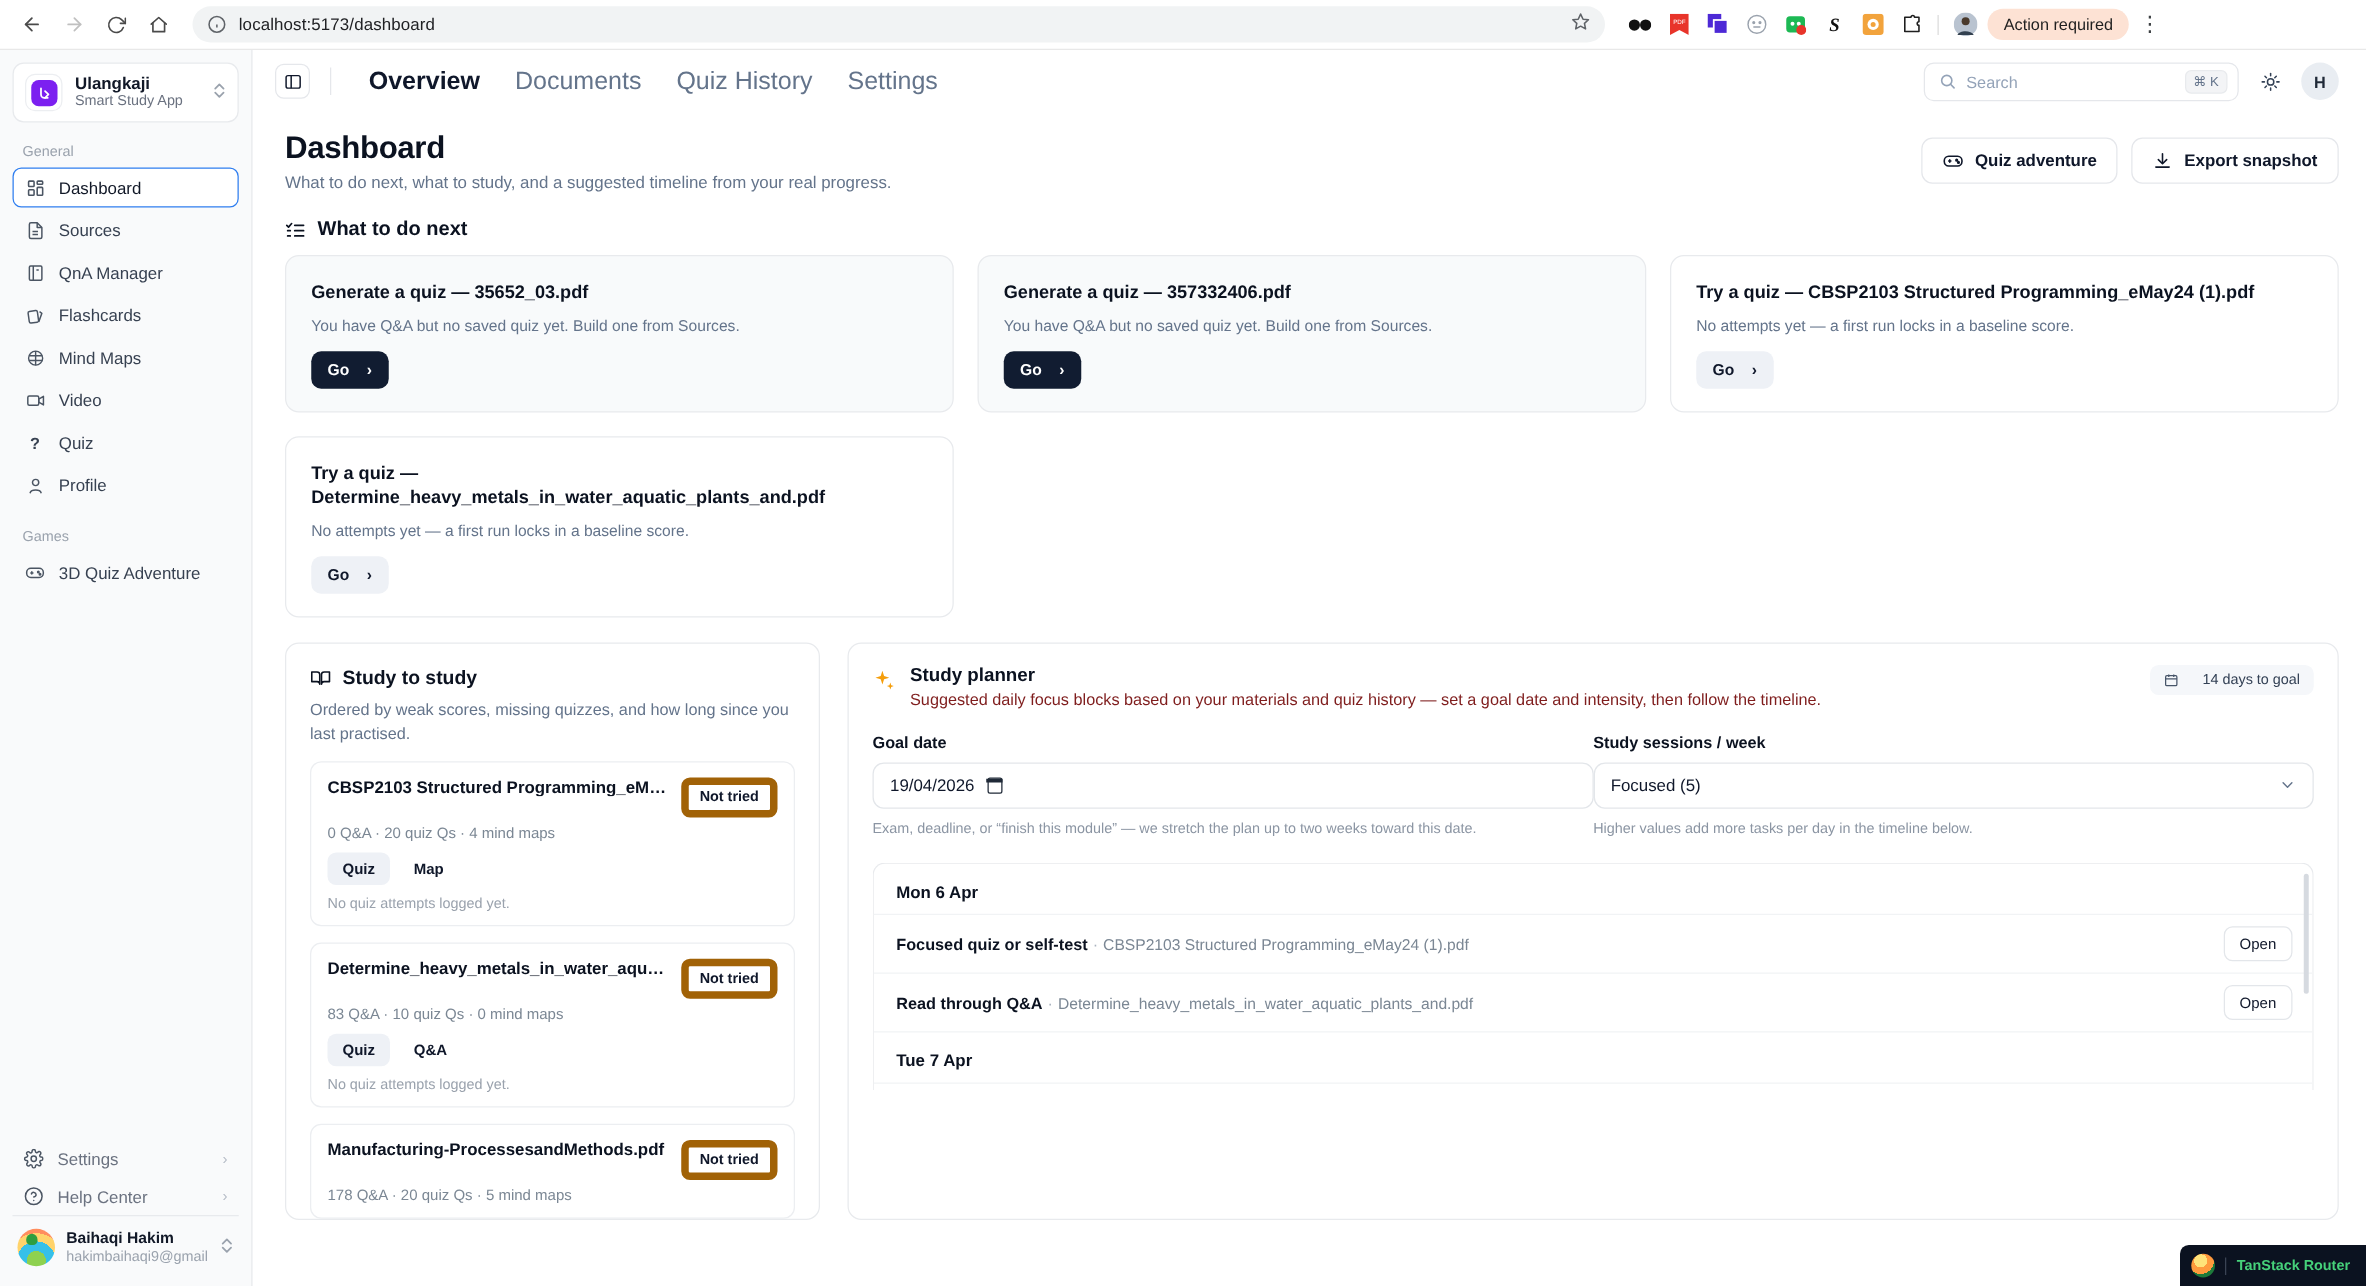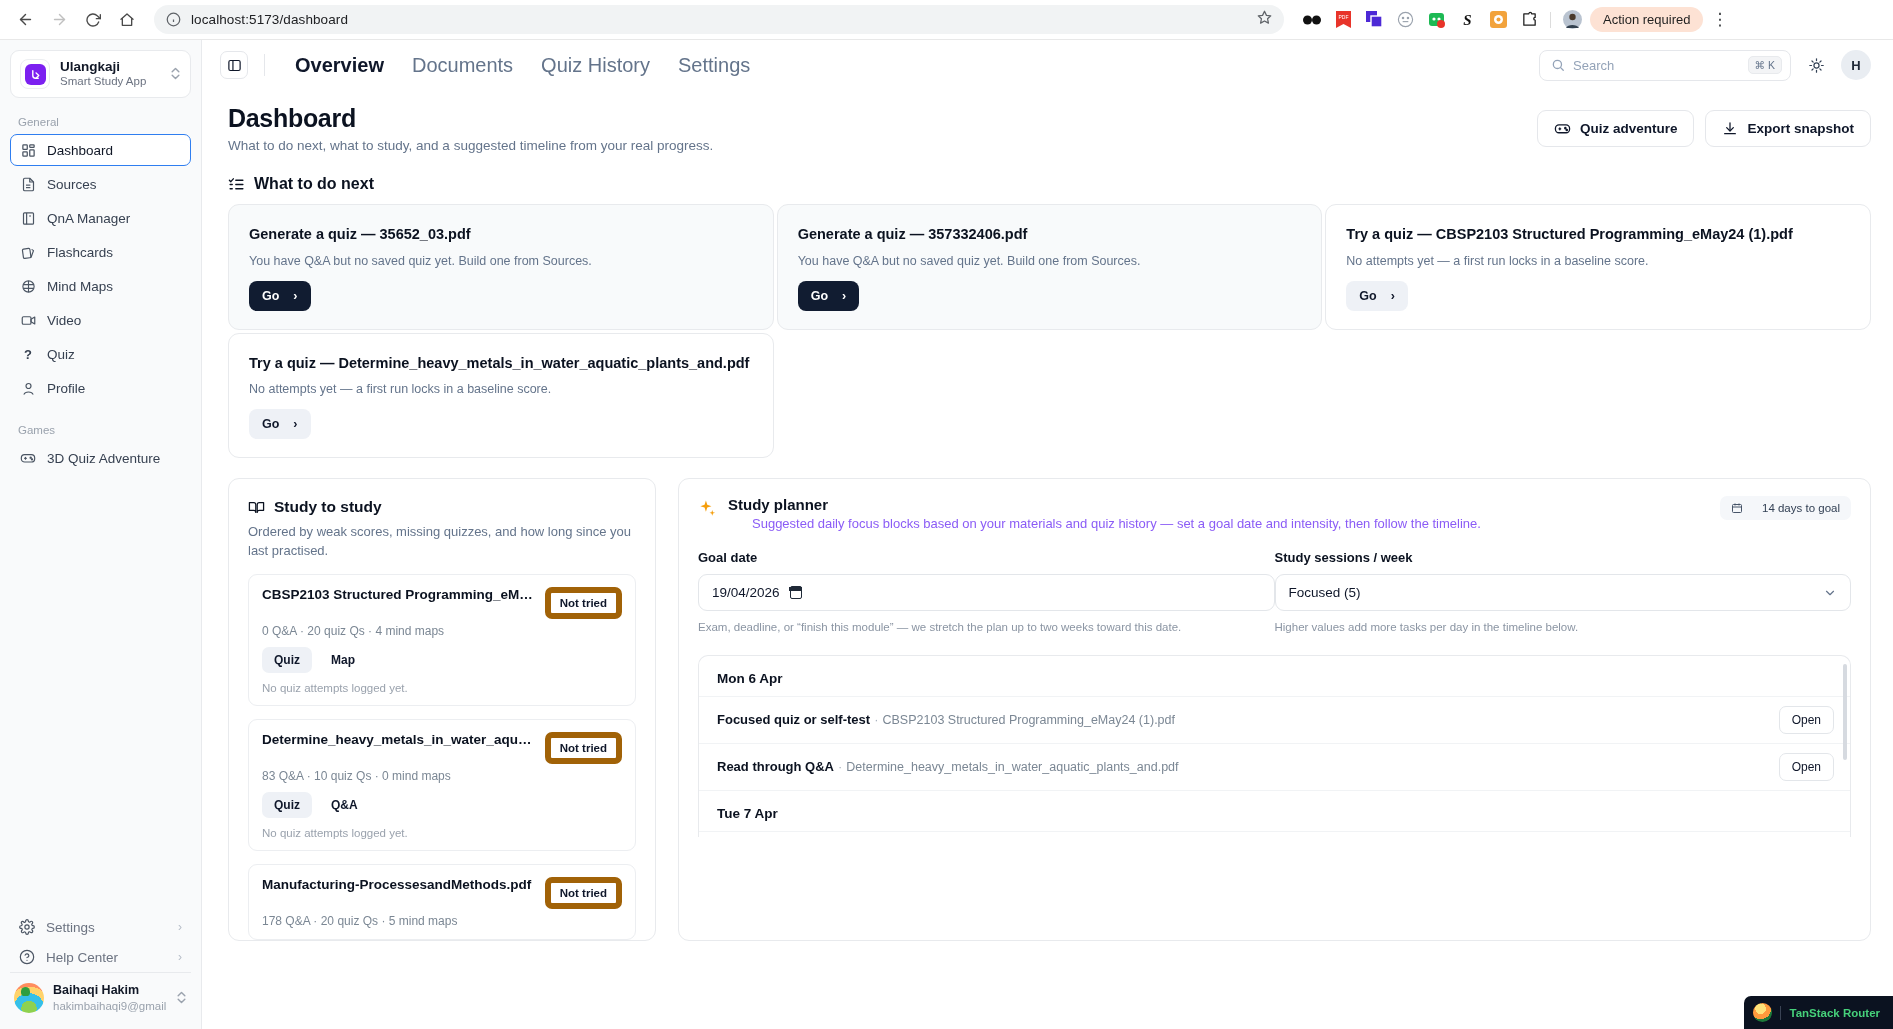--- a/index.html
+++ b/index.html
@@ -143,21 +143,21 @@
   .head-actions { margin-left: auto; display: flex; gap: 11px; padding-top: 6px; }
   .btn-outline {
     display: flex; align-items: center; gap: 9px;
     border: 1px solid #e5e7eb; border-radius: 9px; background: #fff;
     padding: 9px 16px; font-size: 13.5px; font-weight: bold; color: #0f172a;
   }
 
   .sec-head { display: flex; align-items: center; gap: 9px; margin: 22px 0 11px 0; }
   .sec-title { font-size: 16px; font-weight: bold; color: #0b1220; }
 
-  .todo-grid { display: grid; grid-template-columns: repeat(3, 1fr); gap: 3px; }
+  .todo-grid { display: grid; grid-template-columns: repeat(3, 1fr); gap: 19px; }
   .todo-card {
     border: 1px solid #e8eaed; border-radius: 11px; padding: 20px 20px 18px 20px;
     min-height: 121px;
   }
   .todo-card.tinted { background: #f8fafb; }
   .todo-title { font-size: 14.5px; font-weight: bold; color: #0b1220; line-height: 1.35; }
   .todo-desc { font-size: 12.5px; color: #64748b; margin-top: 9px; }
   .go-btn {
     margin-top: 13px; display: inline-flex; align-items: center; gap: 14px;
     border-radius: 8px; padding: 8px 13px; font-size: 12.5px; font-weight: bold;
@@ -189,21 +189,21 @@
   .chips { display: flex; gap: 7px; margin-top: 9px; }
   .chip { font-size: 12px; color: #0f172a; padding: 6px 12px; border-radius: 7px; font-weight: bold;}
   .chip.on { background: #eef1f6; }
   .study-note { font-size: 11.5px; color: #9aa2ad; margin-top: 9px; }
 
   
   .planner { border: 1px solid #e8eaed; border-radius: 11px; padding: 17px 19px 0 19px; }
   .planner-head { display: flex; align-items: flex-start; gap: 11px; }
   .spark { color: #f59e0b; font-size: 17px; line-height: 1; padding-top: 3px; }
   .planner-t { font-size: 15px; font-weight: bold; color: #0b1220; }
-  .planner-s { font-size: 13px; color: #8b5cf6; margin-top: 3px; margin-left: 24px; }
+  .planner-s { font-size: 13px; color: #7f1d1d; margin-top: 3px; }
   .days-pill {
     margin-left: auto; display: flex; align-items: center; gap: 19px;
     background: #f5f7fa; border-radius: 7px; padding: 6px 11px;
     font-size: 11.5px; color: #334155; white-space: nowrap; flex:none;
   }
   .fields { display: grid; grid-template-columns: 1fr 1fr; margin-top: 19px; }
   .flabel { font-size: 13px; font-weight: bold; color: #0b1220; margin-bottom: 9px; }
   .fctl {
     height: 37px; border: 1px solid #e3e6ea; border-radius: 9px;
     display: flex; align-items: center; padding: 0 13px; gap: 10px; background:#fff;

